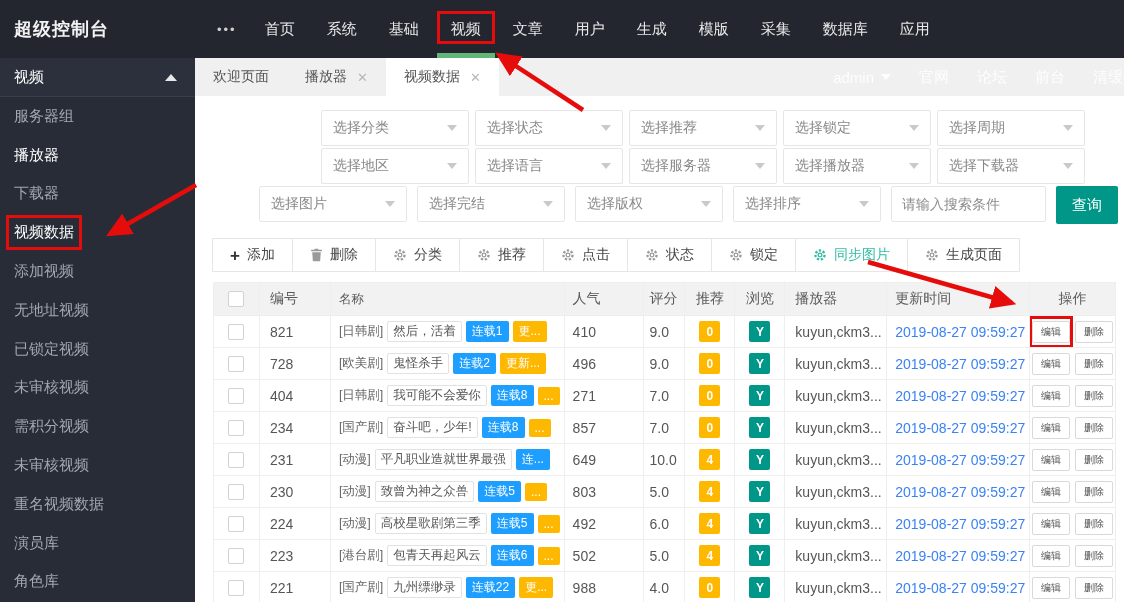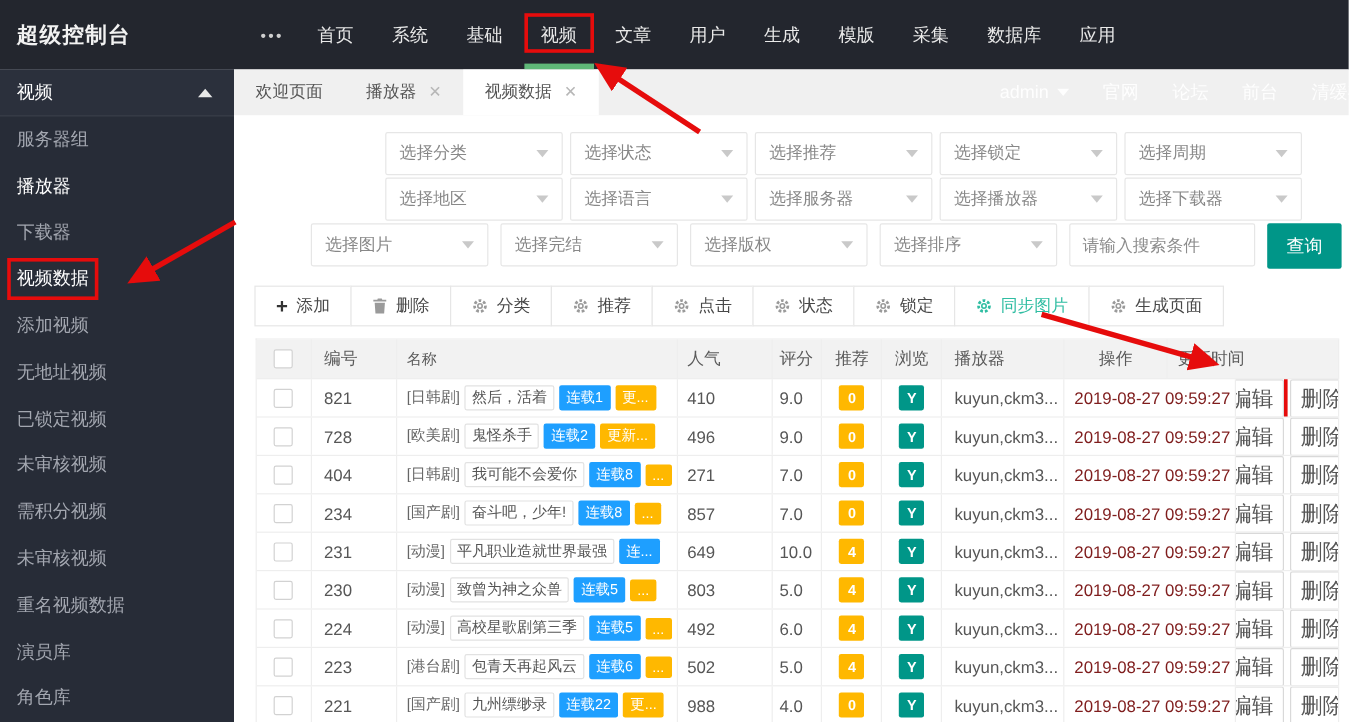--- a/index.html
+++ b/index.html
@@ -89,22 +89,22 @@
   .checkbox { width:16px; height:16px; background:#fff; border:1px solid #d2d2d2; border-radius:2px; cursor:pointer; }
   .cat { color:#666; }
   .name-box { border:1px solid #e2e2e2; border-radius:2px; padding:1px 5px; color:#555; }
   .badge { border-radius:2px; padding:2px 6px; color:#fff; font-size:12px; }
   .badge.blue { background:#1E9FFF; }
   .badge.orange { background:#FFB800; }
   .sq-badge { min-width:21px; height:21px; border-radius:2px; color:#fff; font-size:12px; font-weight:bold;
               display:flex; align-items:center; justify-content:center; padding:0 5px; }
   .sq-badge.orange { background:#FFB800; }
   .sq-badge.teal { background:#009688; }
-  .time-red { color:#7f1d1d; }
-  .op-btn { background:#fff; border:1px solid #d9d9d9; border-radius:2px; padding:3px 8px; font-size:18px;
+  .time-red { color:#3b82f6; }
+  .op-btn { background:#fff; border:1px solid #d9d9d9; border-radius:2px; padding:3px 8px; font-size:10px;
             color:#555; cursor:pointer; position:relative; font-family:inherit; }
   .op-btn.annotated::after { content:''; position:absolute; left:-4px; right:-4px; top:-6px; bottom:-6px;
             border:3px solid #e60c0c; }
 
   
   .overlay { position:absolute; left:0; top:0; pointer-events:none; z-index:50; }
 </style>
 </head>
 <body>
 
@@ -355,22 +355,22 @@
             <div class="cell c-cb">
               <div class="checkbox"></div>
             </div>
             <div class="cell c-id">编号</div>
             <div class="cell c-name">名称</div>
             <div class="cell c-pop">人气</div>
             <div class="cell c-score">评分</div>
             <div class="cell c-rec">推荐</div>
             <div class="cell c-view">浏览</div>
             <div class="cell c-player">播放器</div>
+            <div class="cell c-time">更新时间</div>
             <div class="cell c-op">操作</div>
-            <div class="cell c-time">更新时间</div>
           </div>
           <div class="trow">
             <div class="cell c-cb">
               <div class="checkbox"></div>
             </div>
             <div class="cell c-id">821</div>
             <div class="cell c-name">
               <span class="cat">[日韩剧]</span>
               <span class="name-box">然后，活着</span>
               <span class="badge blue">连载1</span>

